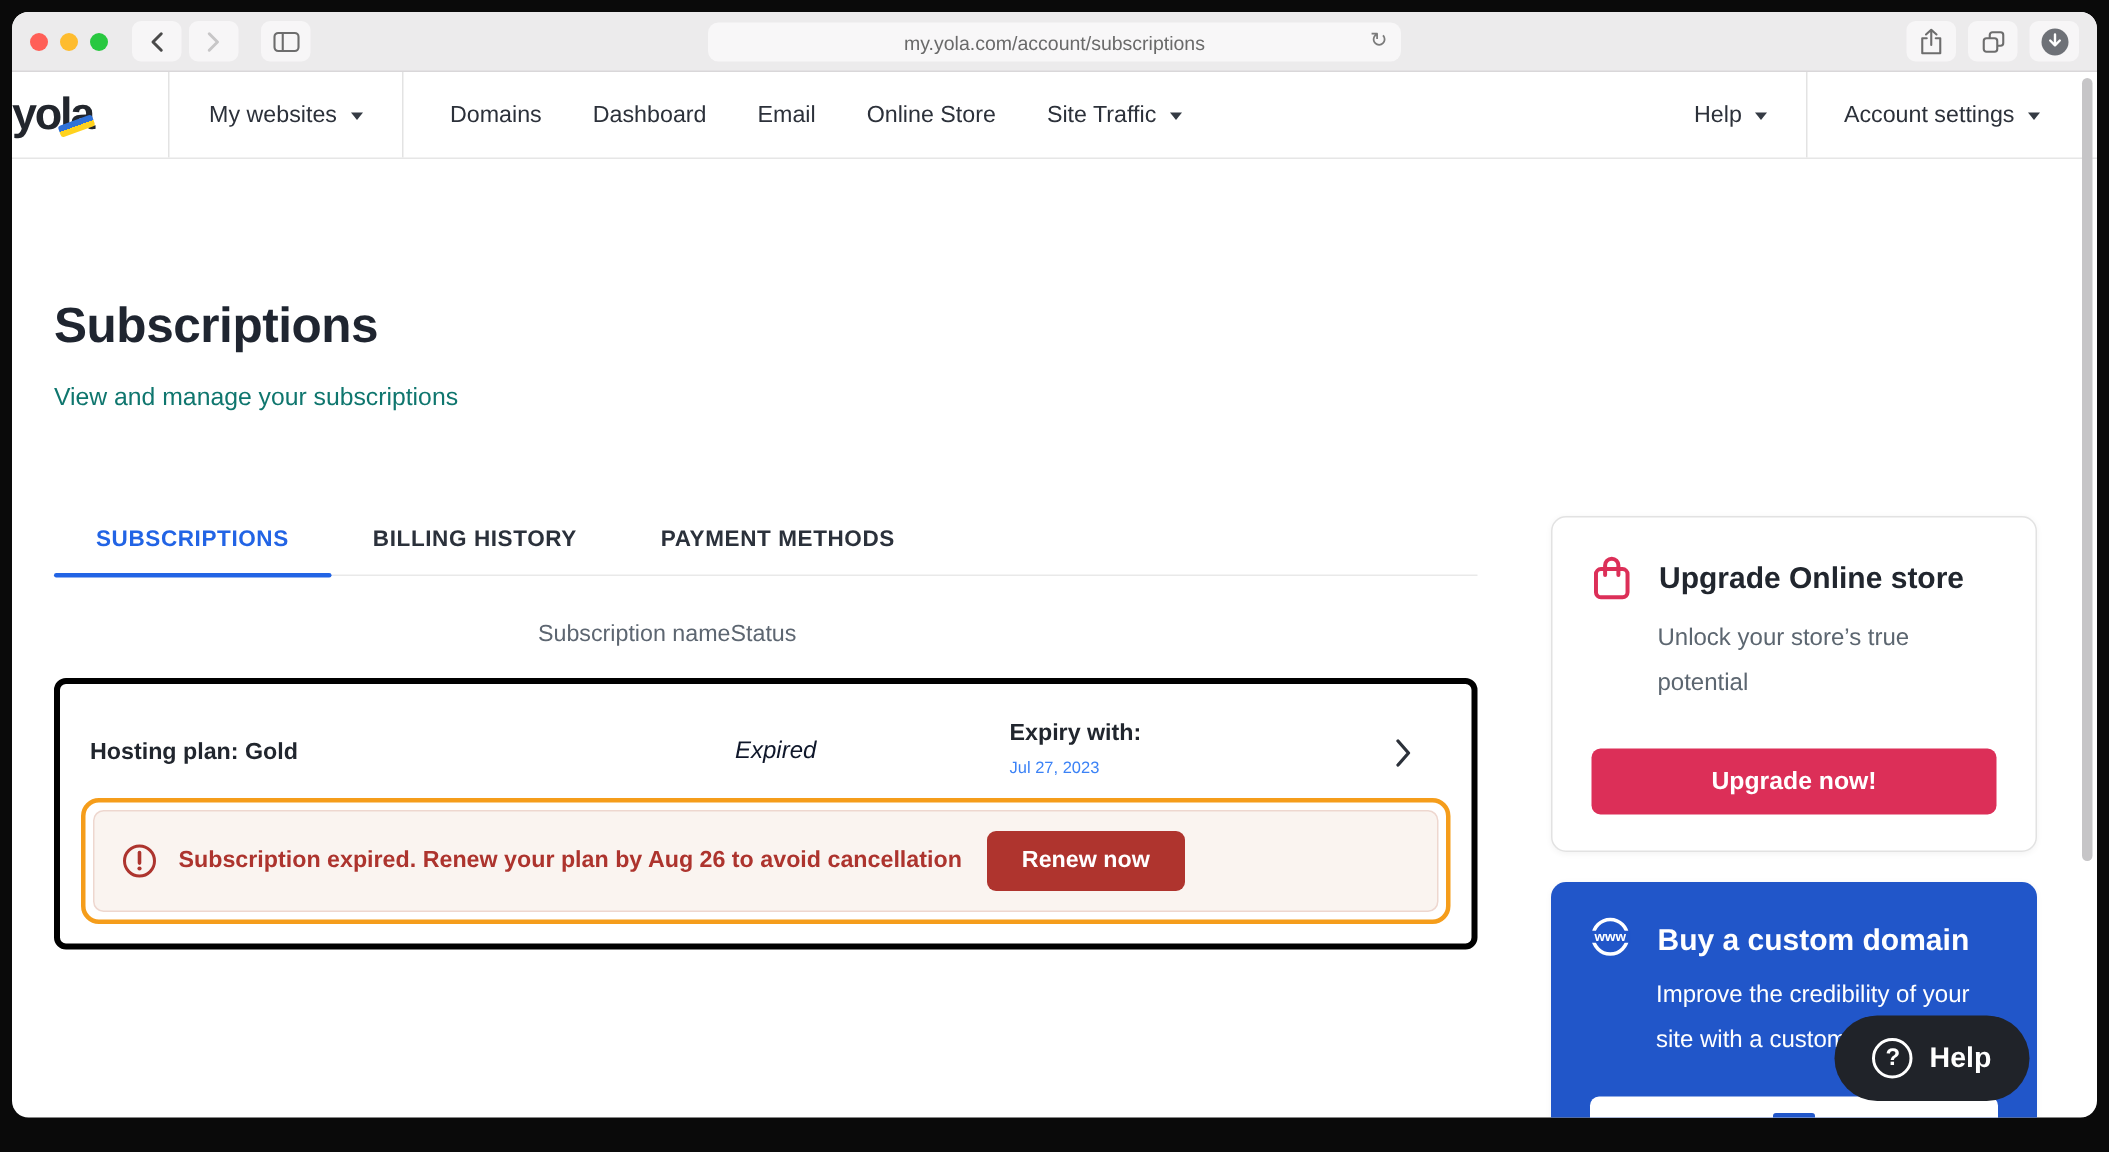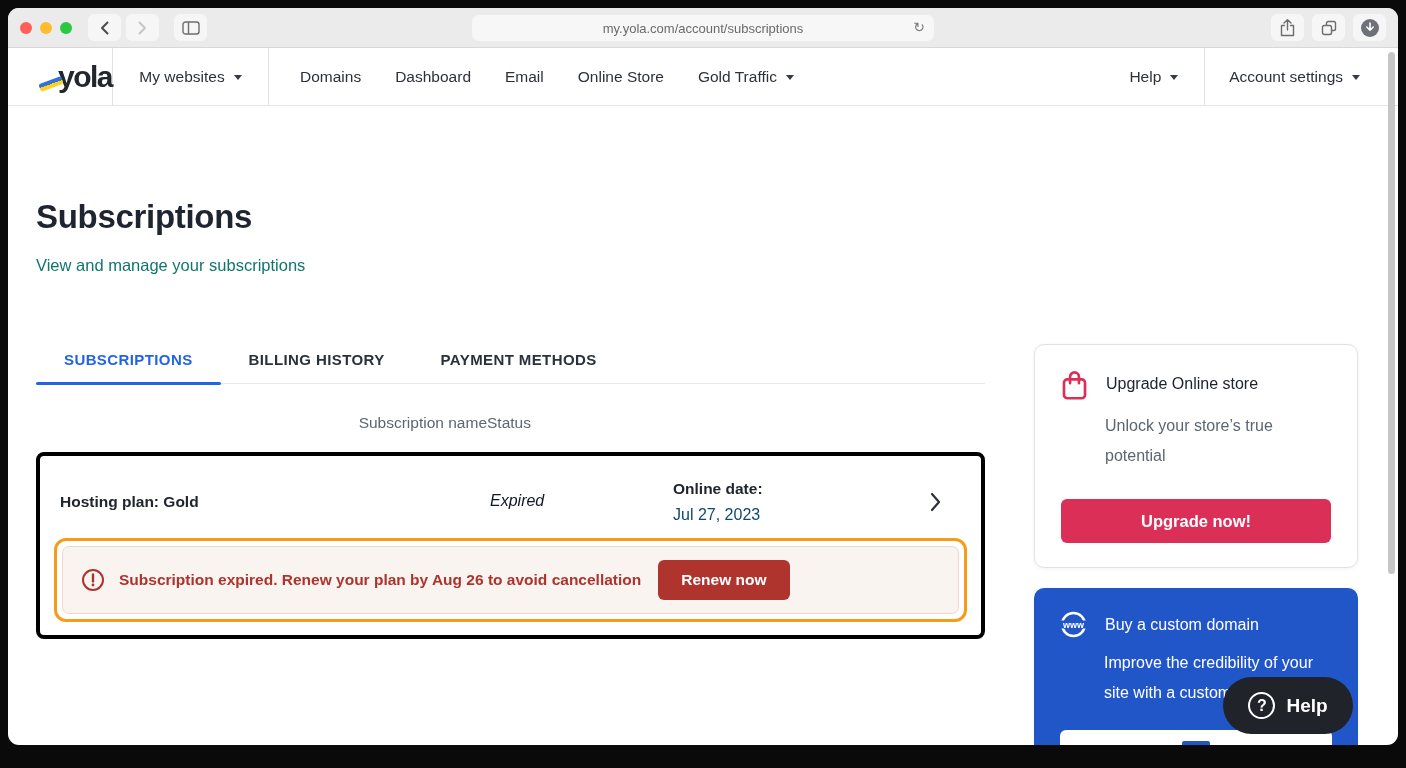--- a/index.html
+++ b/index.html
@@ -27,21 +27,21 @@
   .reload { position:absolute; right:9px; top:4px; color:#7b7b7b; font-size:14px; cursor:pointer;
             font-family:"DejaVu Sans",sans-serif; }
   .chrome-right { margin-left:auto; display:flex; gap:8px; align-items:center; }
   .dl-circle { width:18px; height:18px; border-radius:50%; background:#6e7177;
                display:flex; align-items:center; justify-content:center; }
 
   
   .navbar { height:58px; display:flex; align-items:stretch; border-bottom:1px solid #e6e6e6;
             background:#fff; color:#2c313a; font-size:15.5px; }
   .logo-cell { width:105px; border-right:1px solid #e3e3e3; display:flex;
-               align-items:center; justify-content:flex-end; position:relative; cursor:pointer; }
+               align-items:center; justify-content:flex-start; position:relative; cursor:pointer; }
   .logo-text { font-size:30px; font-weight:700; letter-spacing:-1.5px; color:#22262d; }
   .logo-flag { position:absolute; width:24px; height:8px; left:31px; bottom:17px;
                transform:rotate(-20deg); border-radius:2px;
                background:linear-gradient(180deg,#3072d9 0 50%, #ffd21e 50% 100%); }
   .mysites-cell { width:156px; border-right:1px solid #e3e3e3; display:flex; align-items:center;
                   justify-content:center; gap:9px; cursor:pointer; }
   .caret { width:0; height:0; border-left:4.5px solid transparent; border-right:4.5px solid transparent;
            border-top:5px solid #353b44; display:inline-block; margin-top:2px; }
   .nav-links { display:flex; align-items:center; margin-left:14px; }
   .nav-link { padding:0 17px; height:100%; display:flex; align-items:center; gap:9px; cursor:pointer; }
@@ -67,36 +67,36 @@
                        background:#2264e5; border-radius:2px; }
 
   
   .table-head { display:flex; margin-top:30px; color:#5d6671; font-size:15.5px;text-align:right; }
   .th-name { width:451px; }
   .sub-card { margin-top:20px; border:4px solid #000000; border-radius:8px; padding-bottom:13px; }
   .sub-row { display:flex; align-items:flex-start; padding:24px 28px 14px 20px; cursor:pointer; }
   .sub-name { width:430px; font-weight:700; font-size:15.5px; color:#21262e; padding-top:13px; }
   .sub-status { width:183px; color:#0f172a; font-size:16px; padding-top:12px;font-style:italic; }
   .sub-expiry .label { font-weight:700; font-size:15.5px; color:#21262e; margin-bottom:8px; }
-  .sub-expiry .date { color:#0c4a6e; font-size:16px; }
+  .sub-expiry .date { color:#3b82f6; font-size:11px; }
   .sub-chevron { margin-left:auto; margin-right:12px; padding-top:12px; cursor:pointer; }
 
   
   .alert-outer { margin:0 14px; border:3px solid #f59d1b; border-radius:12px; padding:5px; background:#fff; }
   .alert-inner { background:#faf4f0; border:1px solid #eed7cf; border-radius:7px;
                  display:flex; align-items:center; padding:13px 18px; }
   .alert-msg { margin-left:14px; color:#ad342e; font-weight:700; font-size:15.5px; }
   .renew-btn { margin-left:17px; background:#af342e; color:#fff; font-weight:700; font-size:15.5px;
                border:none; border-radius:6px; padding:11px 23px; cursor:pointer; white-space:nowrap; }
 
   
   .side-card { border:1px solid #e2e2e2; border-radius:10px; padding:25px 26px 24px; background:#fff;
                box-shadow:0 1px 4px rgba(0,0,0,.05); }
   .side-head { display:flex; gap:18px; align-items:flex-start; }
-  .side-title { font-weight:400; font-size:16px; color:#21262e; padding-top:5px; }
+  .side-title { font-weight:700; font-size:20px; color:#21262e; padding-top:5px; }
   .side-desc { margin:10px 0 0 44px; font-size:16px; color:#5c6670; line-height:30px; width:210px; }
   .upgrade-btn { margin-top:28px; width:100%; height:44px; background:#dc2f58; color:#fff;
                  font-weight:700; font-size:16.5px; border:none; border-radius:6px; cursor:pointer; }
   .side-card.blue { margin-top:20px; background:#2156c9; border:none; height:240px; padding:23px 26px; }
   .side-card.blue .side-title { color:#fff; }
   .side-card.blue .side-desc { color:#fff; width:234px; }
   .domain-btn { margin-top:22px; width:100%; height:44px; background:#fff; border:none;
                 border-radius:6px; position:relative; cursor:pointer; }
   .domain-btn .frag { position:absolute; left:50%; top:11px; transform:translateX(-50%);
                       width:28px; height:8px; background:#2156c9; border-radius:2px; }
@@ -188,21 +188,21 @@
         <div class="nav-link">
           <span>Dashboard</span>
         </div>
         <div class="nav-link">
           <span>Email</span>
         </div>
         <div class="nav-link">
           <span>Online Store</span>
         </div>
         <div class="nav-link">
-          <span>Gold Traffic</span>
+          <span>Site Traffic</span>
           <span class="caret"></span>
         </div>
       </div>
       <div class="nav-right">
         <div class="nav-help">
           <span>Help</span>
           <span class="caret"></span>
         </div>
         <div class="nav-divider"></div>
         <div class="nav-account">
@@ -227,21 +227,21 @@
           <div class="table-head">
             <div class="th-name">Subscription name</div>
             <div>Status</div>
           </div>
 
           <div class="sub-card">
             <div class="sub-row">
               <div class="sub-name">Hosting plan: Gold</div>
               <div class="sub-status">Expired</div>
               <div class="sub-expiry">
-                <div class="label">Online date:</div>
+                <div class="label">Expiry with:</div>
                 <div class="date">Jul 27, 2023</div>
               </div>
               <div class="sub-chevron">
                 <svg width="11" height="20" viewBox="0 0 11 20">
                   <path d="M2 2 L9 10 L2 18" stroke="#2c313a" stroke-width="2.2" fill="none" stroke-linecap="round" stroke-linejoin="round"></path>
                 </svg>
               </div>
             </div>
 
             <div class="alert-outer">

